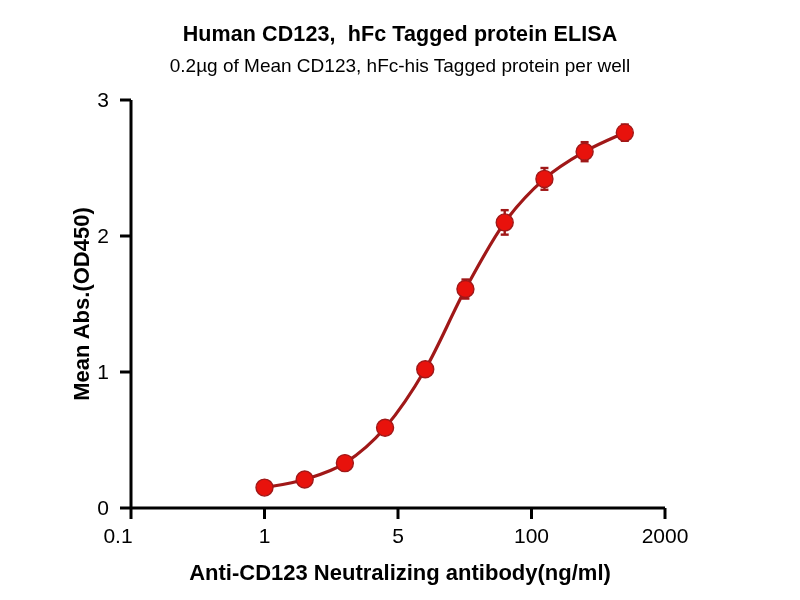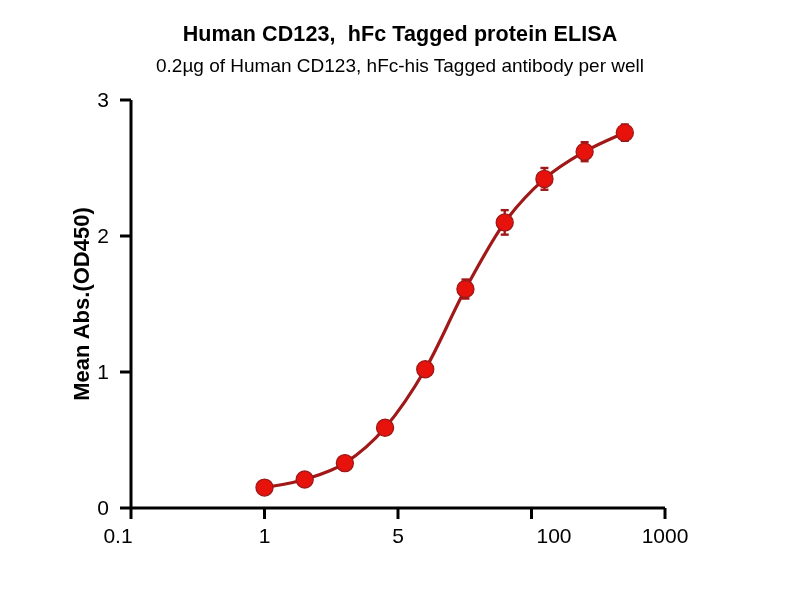--- a/index.html
+++ b/index.html
@@ -96,24 +96,25 @@
     top: 0;
   }
 </style>
 </head>
 <body>
 
 <div id="figure">
 
   <div id="title-block">
     <div id="chart-title">Human CD123,  hFc Tagged protein ELISA</div>
-    <div id="chart-subtitle">0.2µg of Human CD123, hFc-his Tagged antibody per well</div>
+    <div id="chart-subtitle">0.2µg of Mean CD123, hFc-his Tagged protein per well</div>
   </div>
 
   <div id="ylabel">Mean Abs.(OD450)</div>
+  <div id="xlabel">Anti-CD123 Neutralizing antibody(ng/ml)</div>
 
   <svg id="plot-svg" width="800" height="600">
     <g id="axes-group">
         <line x1="131" y1="508" x2="665" y2="508" stroke="#000000" stroke-width="3"></line>
         <line x1="131" y1="508" x2="131" y2="100" stroke="#000000" stroke-width="3"></line>
         <line x1="131" y1="508" x2="120" y2="508" stroke="#000000" stroke-width="3"></line>
         <line x1="131" y1="372" x2="120" y2="372" stroke="#000000" stroke-width="3"></line>
         <line x1="131" y1="236" x2="120" y2="236" stroke="#000000" stroke-width="3"></line>
         <line x1="131" y1="100" x2="120" y2="100" stroke="#000000" stroke-width="3"></line>
         <line x1="131" y1="508" x2="131" y2="519" stroke="#000000" stroke-width="3"></line>
@@ -170,17 +171,17 @@
   <div id="ytick-labels">
       <div class="ytick-label" style="left: 79px; top: 497px;">0</div>
       <div class="ytick-label" style="left: 79px; top: 361px;">1</div>
       <div class="ytick-label" style="left: 79px; top: 225px;">2</div>
       <div class="ytick-label" style="left: 79px; top: 89px;">3</div>
     </div>
   <div id="xtick-labels">
       <div class="xtick-label" style="width: 80px; left: 78px; top: 525px;">0.1</div>
       <div class="xtick-label" style="width: 80px; left: 224.5px; top: 525px;">1</div>
       <div class="xtick-label" style="width: 80px; left: 358px; top: 525px;">5</div>
-      <div class="xtick-label" style="width: 80px; left: 491.5px; top: 525px; text-align: right;">100</div>
-      <div class="xtick-label" style="width: 80px; left: 625px; top: 525px;">1000</div>
+      <div class="xtick-label" style="width: 80px; left: 491.5px; top: 525px;">100</div>
+      <div class="xtick-label" style="width: 80px; left: 625px; top: 525px;">2000</div>
     </div>
 
 </div>
 
 </body></html>

